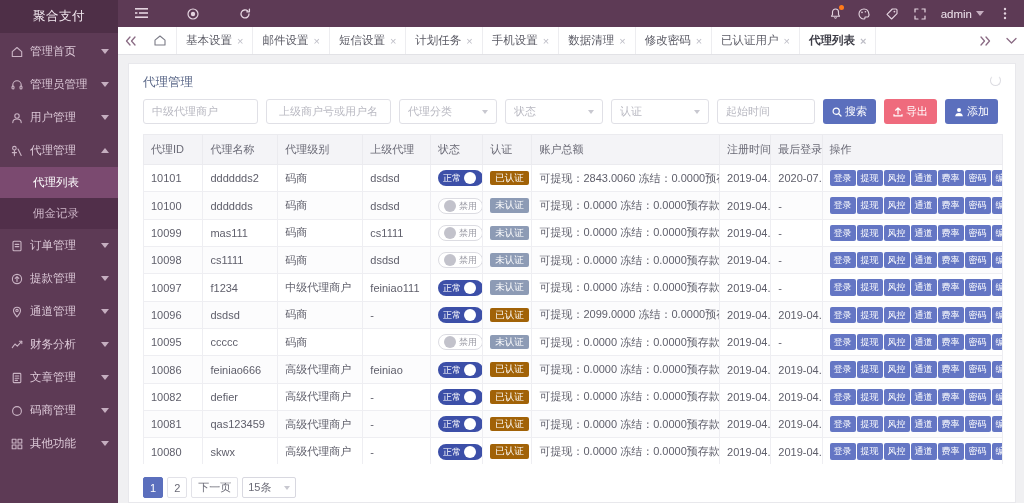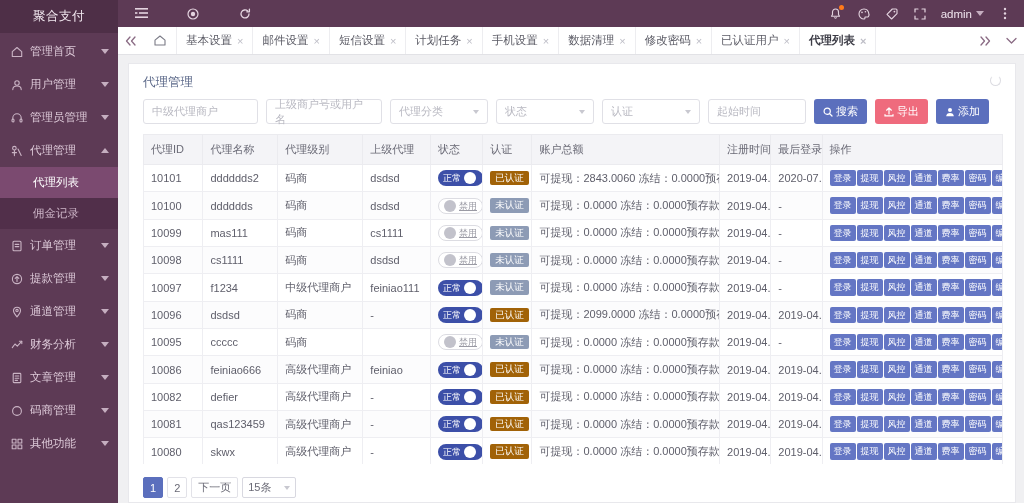--- a/index.html
+++ b/index.html
@@ -68,21 +68,21 @@
            display: flex; flex-direction: column; overflow: hidden; position: relative; }
   .panel-title { font-size: 12.5px; color: #5d6a8a; padding: 10px 0 8px 14px; }
   .spinner { position: absolute; right: 14px; top: 11px; width: 11px; height: 11px;
              border: 1.5px solid #dcdce2; border-top-color: transparent; border-radius: 50%; }
 
   
   .filters { display: flex; align-items: center; gap: 8px; padding: 0 12px 10px 14px; }
   .fi { height: 25px; border: 1px solid #e0e0e6; border-radius: 3px; background: #fff;
         font-size: 11px; color: #b9b9c2; display: flex; align-items: center;
         padding: 0 8px; }
-  .fi.w1 { width: 115px; } .fi.w2 { width: 116px; } .fi.w3 { width: 98px; }
+  .fi.w1 { width: 115px; } .fi.w2 { width: 125px; justify-content: center; } .fi.w3 { width: 98px; }
   .fi.w4 { width: 98px; } .fi.w5 { width: 98px; } .fi.w6 { width: 98px; }
   .fi.sel { justify-content: space-between; }
   .sel-arrow { width: 0; height: 0; border-left: 3.5px solid transparent;
                border-right: 3.5px solid transparent; border-top: 4px solid #c8c8d0; }
   .btn { height: 25px; border-radius: 3px; color: #fff; font-size: 11px;
          display: inline-flex; align-items: center; gap: 3px; padding: 0 9px;
          cursor: pointer; border: none; white-space: nowrap; }
   .btn.search { background: #5b6fbd; } .btn.export { background: #ef6b7d; }
   .btn.add { background: #5b6fbd; }
 
@@ -95,21 +95,21 @@
              white-space: nowrap; overflow: hidden; }
   tbody td { padding: 5px 7px; border: 1px solid #eeeef2; font-size: 11px;
              color: #5e5e6a; white-space: nowrap; overflow: hidden; height: 24px; }
   tbody tr:nth-child(even) td { background: #fcfcfd; }
 
   
   .toggle { display: inline-flex; align-items: center; width: 45px; height: 16px;
             border-radius: 8px; font-size: 9px; padding: 0 2px; }
   .toggle.on { background: #3c4fa8; color: #fff; justify-content: flex-start; }
   .toggle.off { background: #fff; border: 1px solid #dcdce2; color: #9a9aa4;
-                justify-content: flex-end; text-decoration: underline; }
+                justify-content: flex-end; }
   .toggle .t-lbl { padding: 0 3px; line-height: 16px; }
   .knob { width: 12px; height: 12px; border-radius: 50%; background: #fff; flex: 0 0 12px; }
   .toggle.off .knob { background: #c2c2cb; order: -1; }
 
   
   .vbadge { display: inline-block; font-size: 9.5px; padding: 2px 5px; border-radius: 2px;
             color: #fff; line-height: 1.1; }
   .vbadge.yes { background: #a16207; }
   .vbadge.no  { background: #8d9bb5; }
 
@@ -142,36 +142,36 @@
             <svg width="12" height="12" viewBox="0 0 12 12">
               <path d="M1.3 5.6L6 1.5l4.7 4.1V10.5H1.3z" fill="none" stroke="#ddc9d8" stroke-width="1.1" stroke-linejoin="round" stroke-linecap="round"></path>
             </svg>
           </span>
           <span class="lbl">管理首页</span>
           <span class="caret"></span>
         </div>
         <div class="nav-item">
           <span class="ico">
             <svg width="12" height="12" viewBox="0 0 12 12">
-              <circle cx="6" cy="4" r="2.2" fill="none" stroke="#ddc9d8" stroke-width="1.1" stroke-linejoin="round" stroke-linecap="round"></circle>
-              <path d="M1.8 10.6c0-2.3 1.9-3.6 4.2-3.6s4.2 1.3 4.2 3.6" fill="none" stroke="#ddc9d8" stroke-width="1.1" stroke-linejoin="round" stroke-linecap="round"></path>
-            </svg>
-          </span>
-          <span class="lbl">用户管理</span>
-          <span class="caret"></span>
-        </div>
-        <div class="nav-item">
-          <span class="ico">
-            <svg width="12" height="12" viewBox="0 0 12 12">
               <path d="M1.8 7.5V6a4.2 4.2 0 0 1 8.4 0v1.5" fill="none" stroke="#ddc9d8" stroke-width="1.1" stroke-linejoin="round" stroke-linecap="round"></path>
               <rect x="1" y="7" width="2" height="3" rx="1" fill="none" stroke="#ddc9d8" stroke-width="1.1" stroke-linejoin="round" stroke-linecap="round"></rect>
               <rect x="9" y="7" width="2" height="3" rx="1" fill="none" stroke="#ddc9d8" stroke-width="1.1" stroke-linejoin="round" stroke-linecap="round"></rect>
             </svg>
           </span>
           <span class="lbl">管理员管理</span>
+          <span class="caret"></span>
+        </div>
+        <div class="nav-item">
+          <span class="ico">
+            <svg width="12" height="12" viewBox="0 0 12 12">
+              <circle cx="6" cy="4" r="2.2" fill="none" stroke="#ddc9d8" stroke-width="1.1" stroke-linejoin="round" stroke-linecap="round"></circle>
+              <path d="M1.8 10.6c0-2.3 1.9-3.6 4.2-3.6s4.2 1.3 4.2 3.6" fill="none" stroke="#ddc9d8" stroke-width="1.1" stroke-linejoin="round" stroke-linecap="round"></path>
+            </svg>
+          </span>
+          <span class="lbl">用户管理</span>
           <span class="caret"></span>
         </div>
         <div class="nav-item active">
           <span class="ico">
             <svg width="12" height="12" viewBox="0 0 12 12">
               <circle cx="3.4" cy="3.2" r="1.8" fill="none" stroke="#ddc9d8" stroke-width="1.1" stroke-linejoin="round" stroke-linecap="round"></circle>
               <path d="M3.4 5.2v5.4M1.3 7.6h4.2M7 4l3.2 6.5" fill="none" stroke="#ddc9d8" stroke-width="1.1" stroke-linejoin="round" stroke-linecap="round"></path>
             </svg>
           </span>
           <span class="lbl">代理管理</span>

